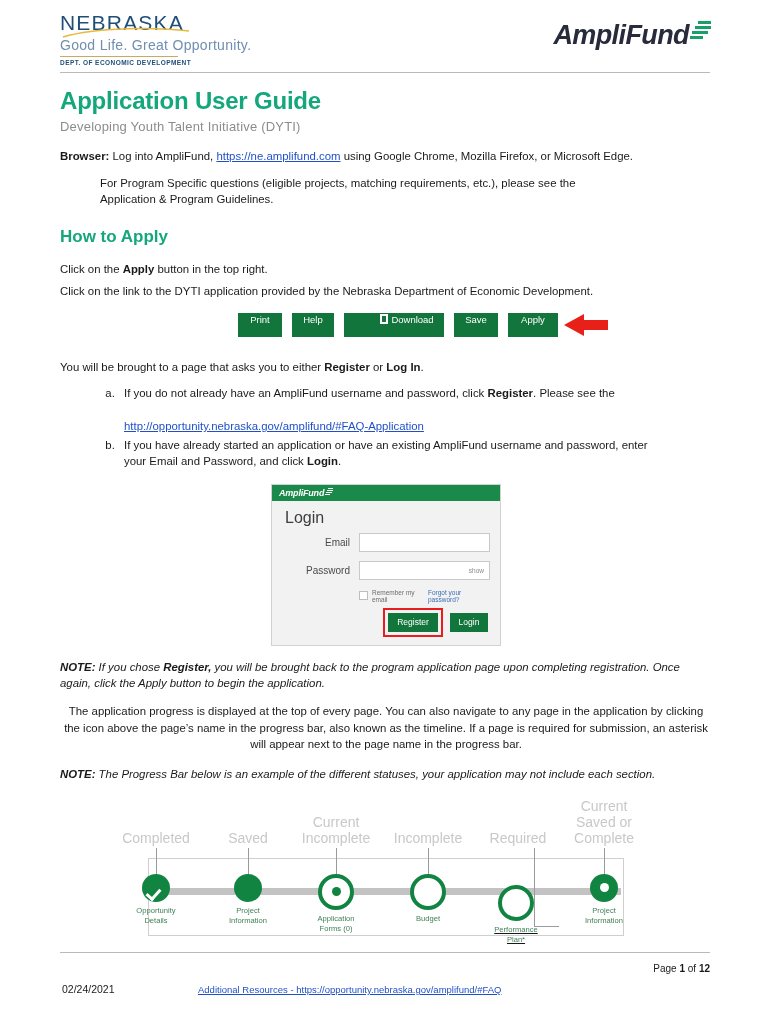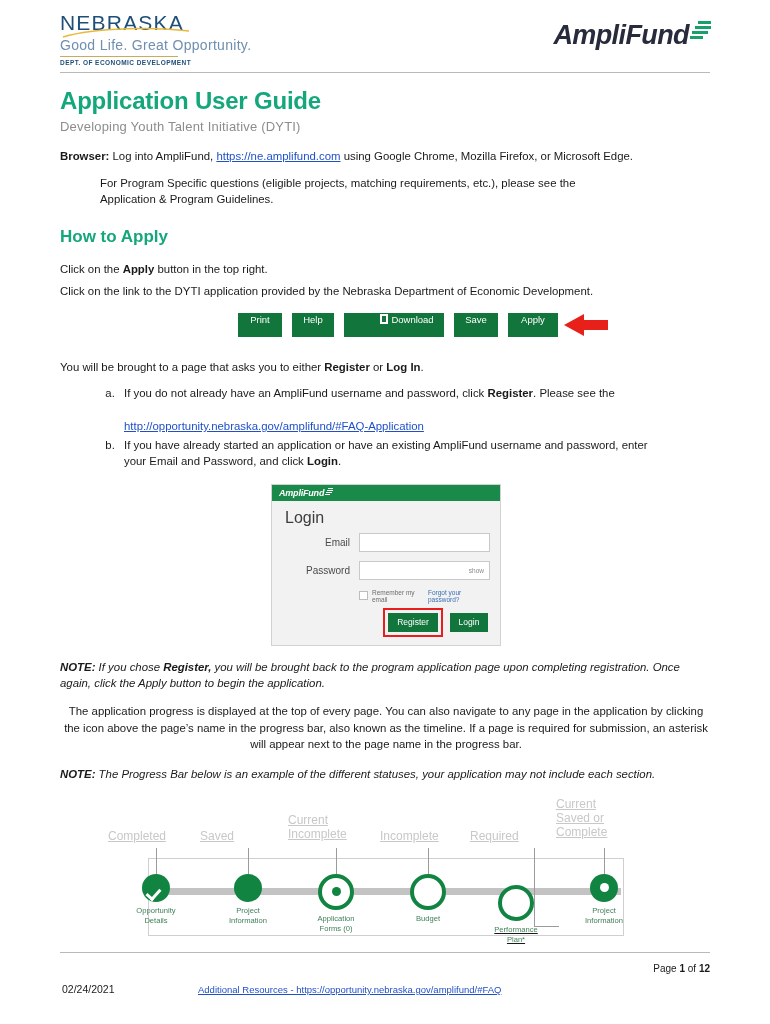--- a/index.html
+++ b/index.html
@@ -189,23 +189,22 @@
   .pc-required{background:#ffffff;border:4px solid #128442;}
   .pc-donut{background:#128442;}
   .pc-donut:before{
     content:"";position:absolute;left:50%;top:50%;width:9px;height:9px;
     margin:-4.5px 0 0 -4.5px;border-radius:50%;background:#ffffff;
   }
   .pname{
     font-size:7.6px;color:#3f7f57;line-height:1.32;margin-top:4px;
   }
   .pstatus{
-    position:absolute;width:96px;text-align:left;font-size:12px;color:#c8c8c8;
+    position:absolute;width:96px;text-align:center;font-size:14px;color:#c8c8c8;
     line-height:1.16;
-    text-decoration:underline;
   }
   .pstem{position:absolute;width:1px;background:#9b9b9b;}
   .pstem-req{position:absolute;border-left:1px solid #9b9b9b;border-bottom:1px solid #9b9b9b;}
 
   
   .footer-rule{position:absolute;left:60px;top:952px;width:650px;height:1px;background:#b9b9b9;}
   .pageno{
     position:absolute;right:60px;top:963px;font-size:10px;color:#1a1a1a;
   }
   .fdate{position:absolute;left:62px;top:983px;font-size:10.5px;color:#1a1a1a;}

